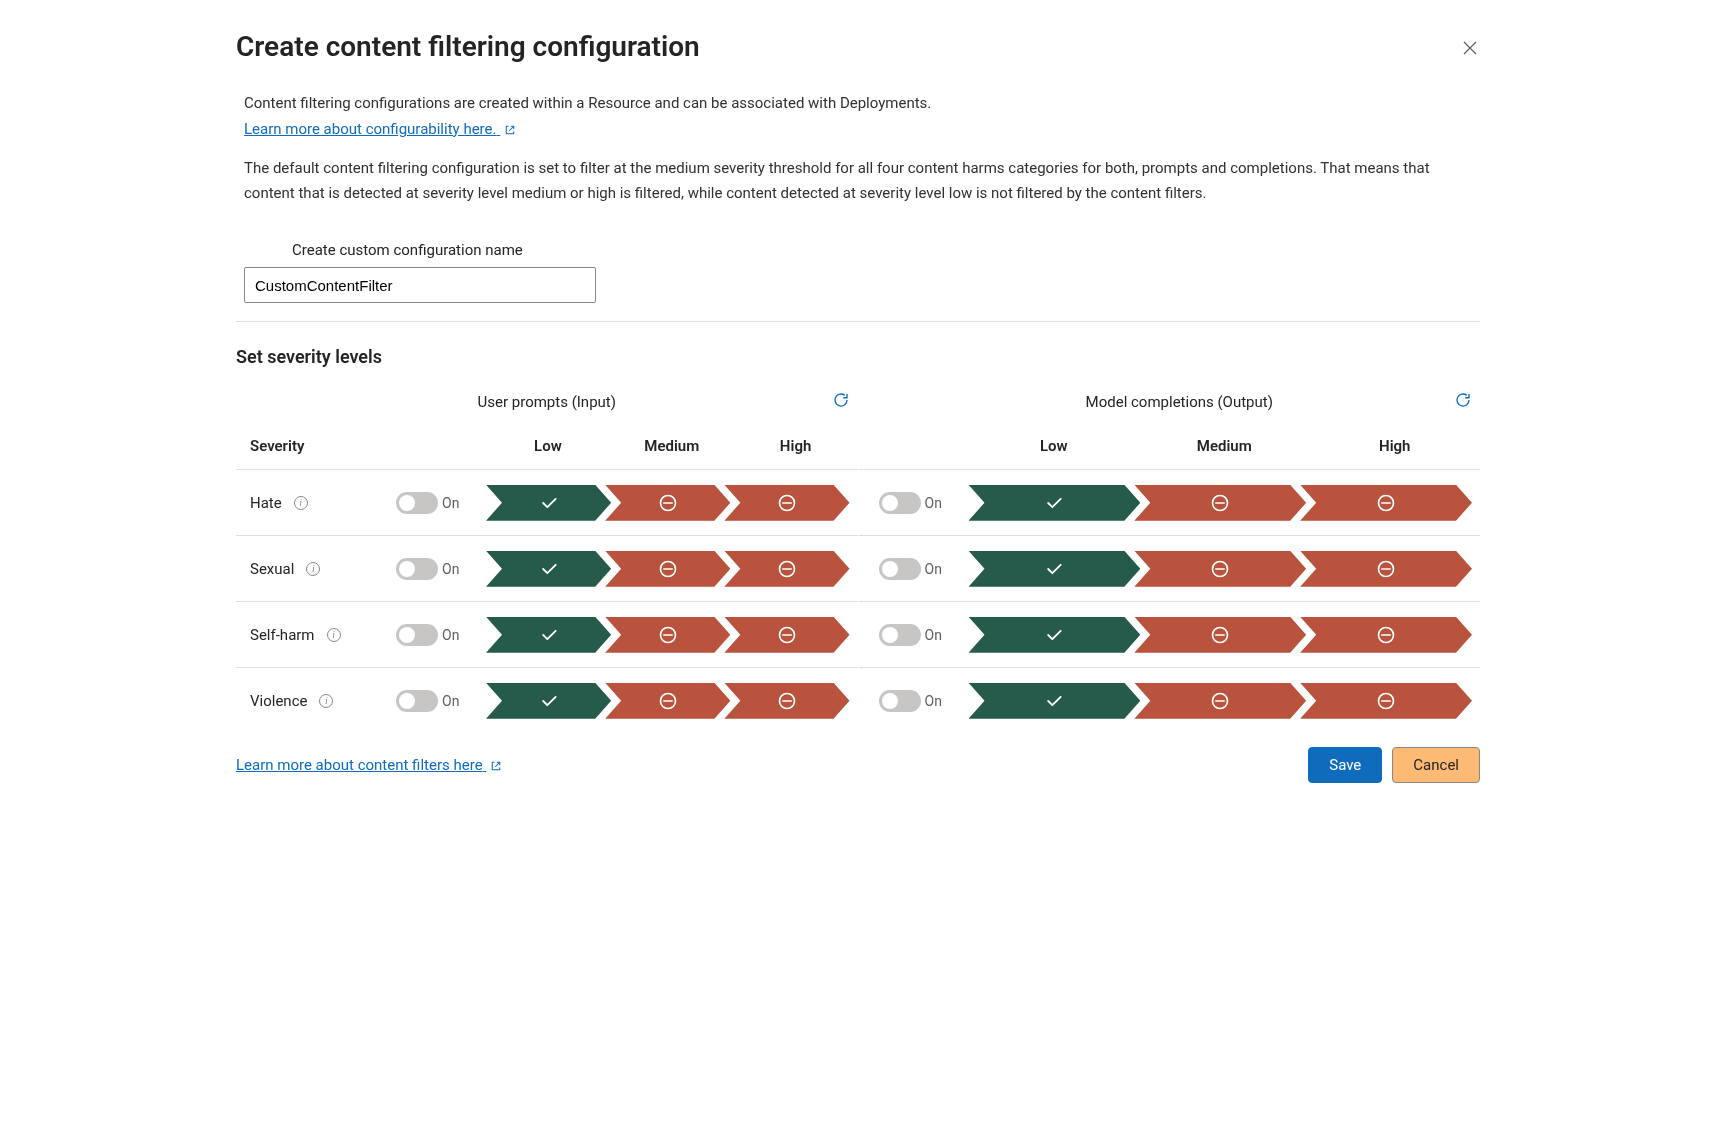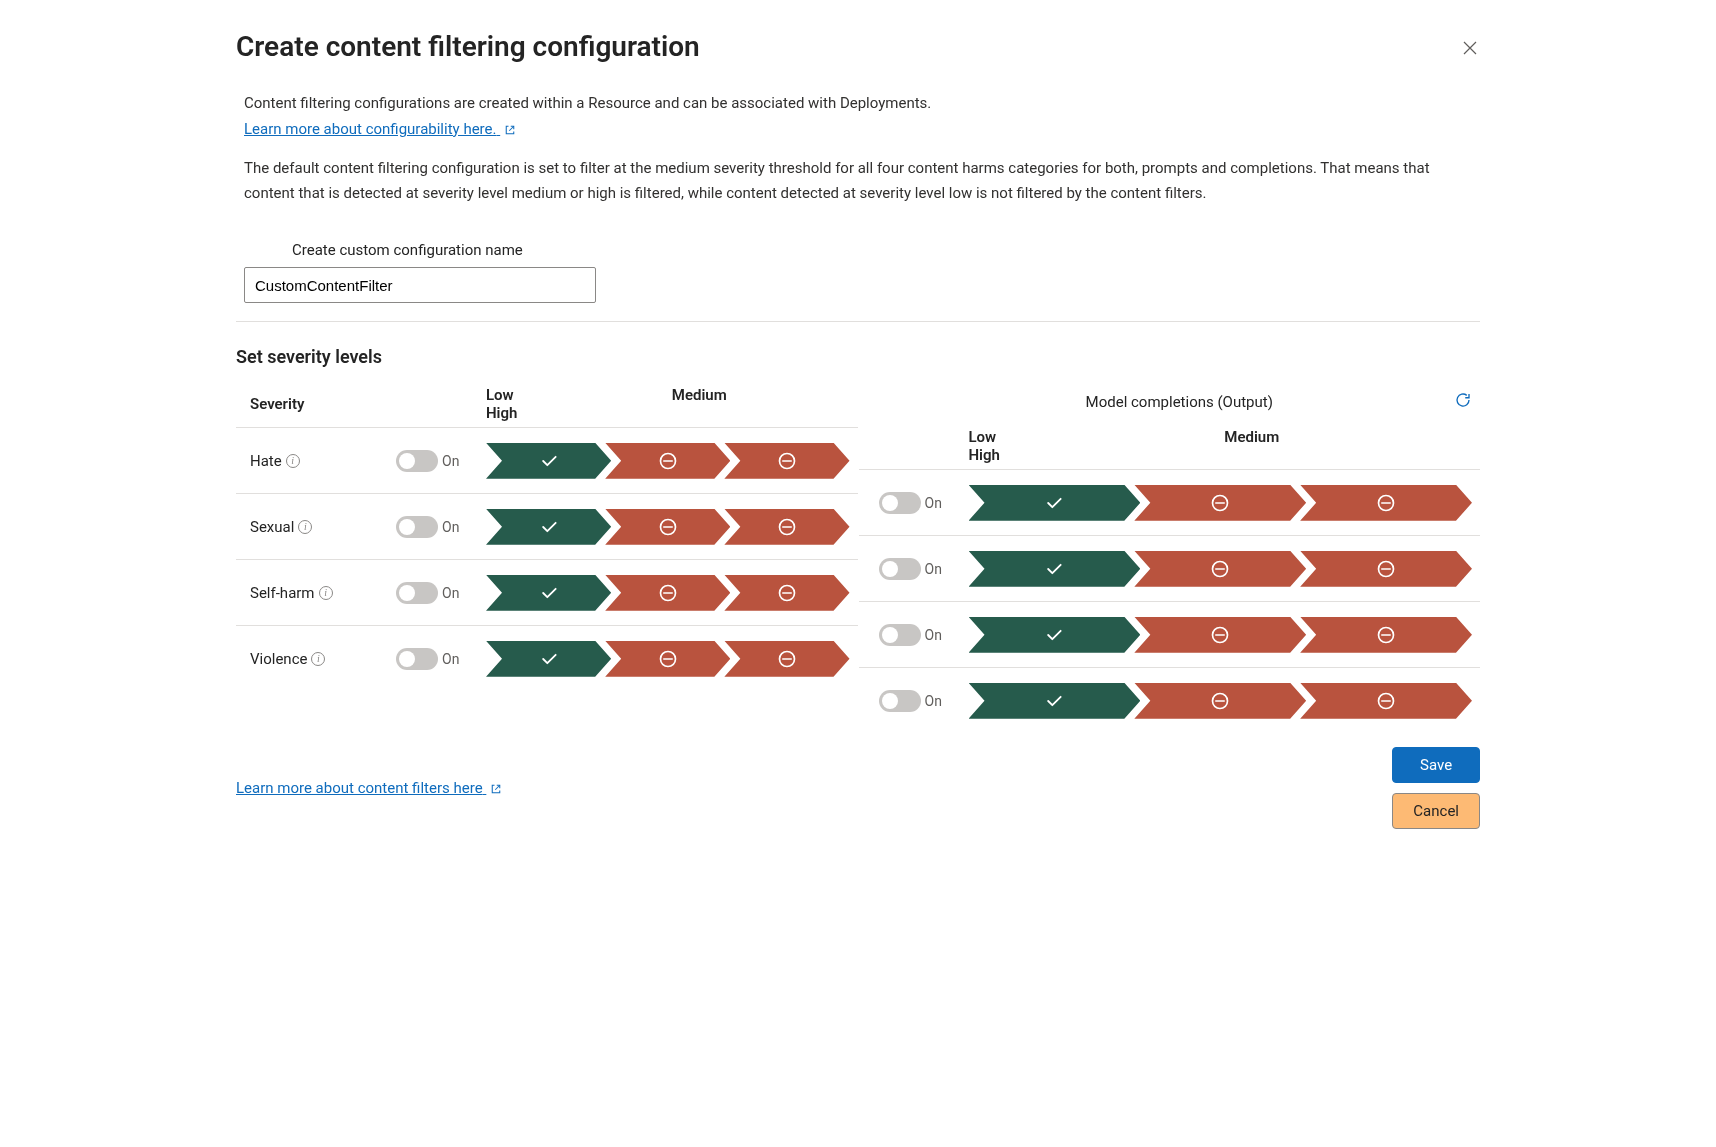--- a/index.html
+++ b/index.html
@@ -113,35 +113,36 @@
   .labels-row {
     display: grid;
     grid-template-columns: 160px 90px 1fr;
     align-items: center;
     height: 46px;
   }
   .labels-row.right { grid-template-columns: 90px 1fr; padding-left: 20px;}
   .labels-row .sev-cell { font-weight: 600; font-size: 15px; }
   .sev-headers {
     display: grid;
-    grid-template-columns: repeat(2, 1fr);
+    grid-template-columns: repeat(3, 1fr);
+    text-align: center;
     font-weight: 600;
     font-size: 15px;
   }
 
   .cat-row {
     display: grid;
     grid-template-columns: 160px 90px 1fr;
     align-items: center;
     height: 66px;
     border-top: 1px solid var(--border-light);
     padding-right: 8px;
   }
   .cat-row.right { grid-template-columns: 90px 1fr; padding-left: 20px;}
-  .cat-label { font-size: 15px; display: flex; align-items: center; gap: 4px; padding-left: 14px;}
+  .cat-label { font-size: 15px; display: flex; align-items: center; gap: 12px; padding-left: 14px;}
   .info-icon {
     width: 14px; height: 14px; border-radius: 50%;
     border: 1px solid #8a8886; color: #8a8886;
     display: inline-flex; align-items: center; justify-content: center;
     font-size: 10px; font-style: italic; font-family: Georgia, serif;
     line-height: 1;
   }
 
   .toggle-wrap { display: flex; align-items: center; gap: 4px; }
   .toggle {
@@ -176,21 +177,21 @@
   .chev svg { width: 20px; height: 20px; stroke: #fff; }
 
   .vline { background: var(--border-light); width: 1px; margin-top: 6px; }
 
   .footer-row {
     display: flex;
     align-items: center;
     justify-content: space-between;
     margin-top: 14px;
   }
-  .footer-actions { display: flex; gap: 10px; flex-direction: column; }
+  .footer-actions { display: flex; gap: 10px; }
   .btn {
     height: 36px;
     padding: 0 20px;
     font-size: 15px;
     border-radius: 4px;
     cursor: pointer;
     display: inline-flex; align-items: center; justify-content: center;
   }
   .btn-primary {
     background: var(--btn-primary);
@@ -236,20 +237,31 @@
     <input class="name-input" type="text" value="CustomContentFilter" style="">
   </div>
 
   <div class="divider"></div>
 
   <h2 class="section-title">Set severity levels</h2>
 
   <div class="severity-grid">
 
     <div class="sev-col" id="input-col">
+      <div class="col-header-row">
+        <div class="col-title">
+          <span>User prompts (Input)</span>
+          <span class="reset-btn">
+            <svg width="18" height="18" viewBox="0 0 24 24" fill="none" stroke="currentColor" stroke-width="1.8">
+                <path d="M20 12a8 8 0 1 1-3-6.2"></path>
+                <path d="M20 4v5h-5"></path>
+              </svg>
+          </span>
+        </div>
+      </div>
 
       <div class="labels-row">
         <div class="sev-cell" style="padding-left:14px">Severity</div>
         <div></div>
         <div class="sev-headers">
           <div>Low</div>
           <div>Medium</div>
           <div>High</div>
         </div>
       </div>

